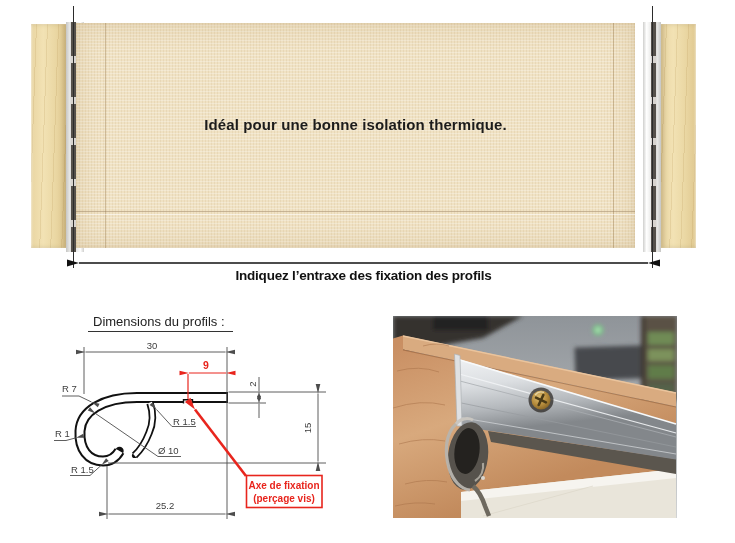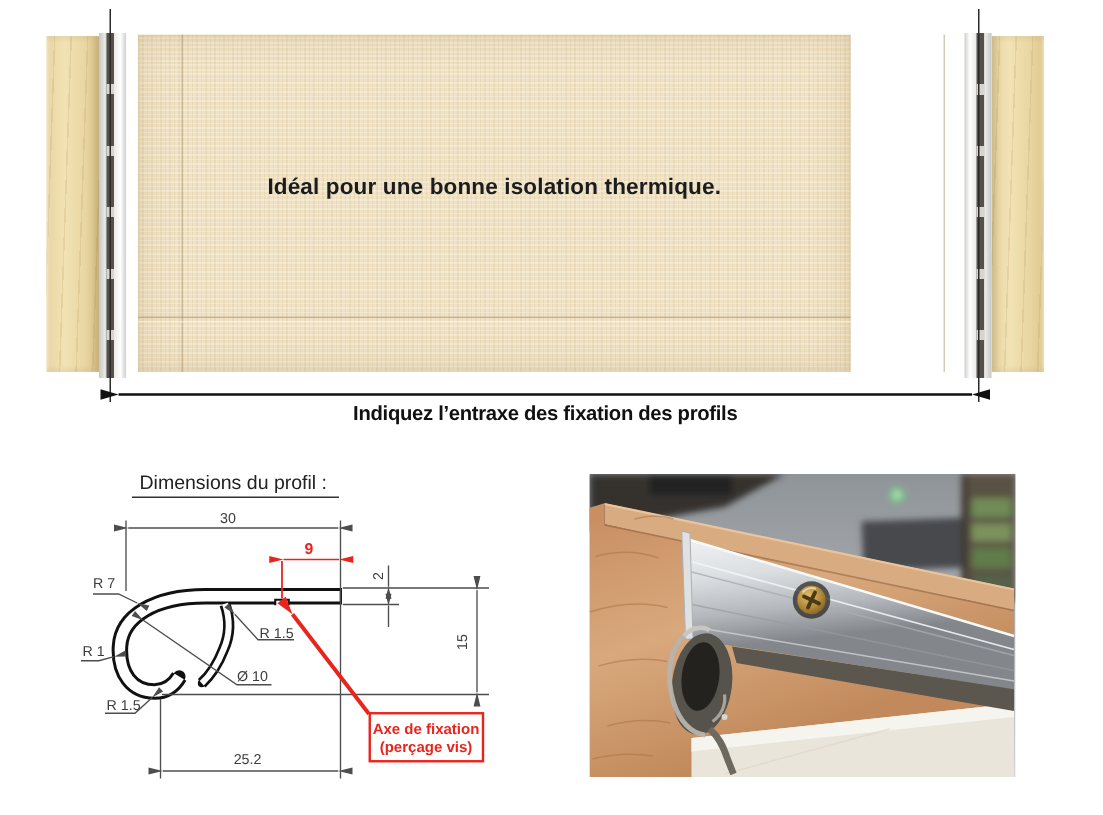--- a/index.html
+++ b/index.html
@@ -11,21 +11,21 @@
           repeating-linear-gradient(92deg, rgba(190,160,95,0) 0 5px, rgba(175,140,75,.18) 5px 6px, rgba(190,160,95,0) 6px 11px),
           linear-gradient(90deg,#e9d5a2 0%,#f2e2b4 35%,#ead7a3 70%,#e0c890 100%);}
   .wood.left{left:31px;box-shadow:inset -3px 0 4px rgba(120,95,50,.25), inset 1px 0 2px rgba(255,255,255,.5);}
   .wood.right{left:661px;box-shadow:inset 3px 0 4px rgba(120,95,50,.25), inset -1px 0 2px rgba(255,255,255,.5);}
   .alu{position:absolute;top:22px;height:230px;width:18px;
        background:linear-gradient(90deg,#c6c6c4 0%,#e9e9e7 22%,#d8d6d2 27%,#efefee 62%,#ffffff 80%,#cfcfcd 100%);}
   .alu.left{left:66px;}
   .alu.right{left:643px;transform:scaleX(-1);}
   .alu .slot{position:absolute;left:5px;width:5px;top:0;bottom:0;background:#55504a;
        background-image:repeating-linear-gradient(180deg, rgba(0,0,0,0) 0 34px, #d8d4cf 34px 41px);}
-  .fabric{position:absolute;left:92px;top:23px;width:475px;height:225px;background:#f0e2c4;
+  .fabric{position:absolute;left:76px;top:23px;width:559px;height:225px;background:#f0e2c4;
        background-image:
          repeating-linear-gradient(0deg, rgba(255,255,255,.28) 0 1px, rgba(255,255,255,0) 1px 3px),
          repeating-linear-gradient(90deg, rgba(205,180,135,.22) 0 1px, rgba(205,180,135,0) 1px 3px);
        box-shadow:inset 0 0 28px rgba(180,150,100,.28), inset 0 0 4px rgba(180,150,100,.25);text-decoration:underline;}
   .seam-v{position:absolute;top:0;bottom:0;width:1px;background:rgba(150,120,75,.40);}
   .seam-h{position:absolute;left:0;right:0;height:1px;background:rgba(145,115,75,.45);}
   .seam-h2{position:absolute;left:0;right:0;height:1px;background:rgba(255,255,255,.45);}
   .fabric-text{position:absolute;left:0;right:0;top:93px;text-align:center;
        font-size:15px;font-weight:bold;color:#1c1c1c;letter-spacing:.1px;}
   .banner-svg{position:absolute;left:0;top:0;pointer-events:none;}
@@ -73,21 +73,21 @@
       </defs>
       <line x1="73.5" y1="6" x2="73.5" y2="268" stroke="#2b2b2b" stroke-width="1"></line>
       <line x1="652.5" y1="6" x2="652.5" y2="268" stroke="#2b2b2b" stroke-width="1"></line>
       <line x1="79" y1="263" x2="648" y2="263" stroke="#111" stroke-width="1.6" marker-start="url(#mb)" marker-end="url(#mb)"></line>
     </svg>
 
     <div class="caption">Indiquez l’entraxe des fixation des profils</div>
   </div>
 
   <div class="draw-title">
-    <span>Dimensions du profil :</span>
+    <span>Dimensions du profils :</span>
   </div>
 
   <svg class="drawing-svg" width="300" height="192" viewBox="40 340 300 192">
     <defs>
       <marker id="ma" markerUnits="userSpaceOnUse" markerWidth="11" markerHeight="7" refX="0.5" refY="3" orient="auto-start-reverse">
         <path d="M0.5,3 L10,0.7 L10,5.3 Z" fill="#4d4d4d"></path>
       </marker>
       <marker id="ms" markerUnits="userSpaceOnUse" markerWidth="9" markerHeight="6" refX="0.5" refY="2.6" orient="auto">
         <path d="M0.5,2.6 L8.5,0.6 L8.5,4.6 Z" fill="#4d4d4d"></path>
       </marker>

